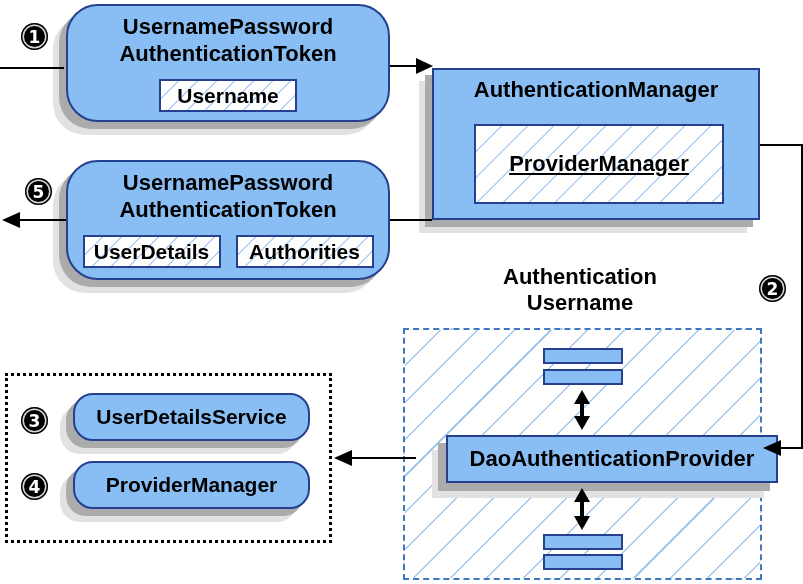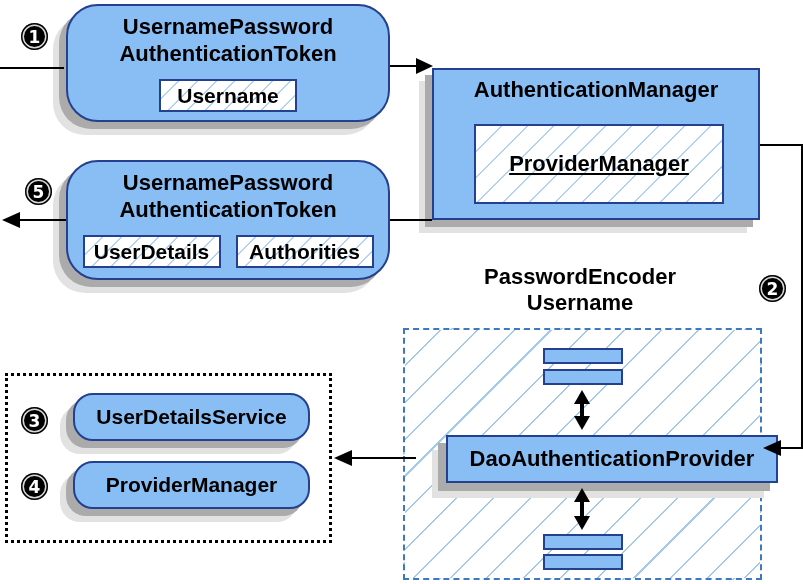--- a/index.html
+++ b/index.html
@@ -158,21 +158,21 @@
       <div class="field">Authorities</div>
     </div>
   </div>
 
   <div class="node manager shadowed">
     <div class="manager-title">AuthenticationManager</div>
     <div class="pm-box">ProviderManager</div>
   </div>
 
   <div class="providers-label">
-    <div>PasswordEncoder</div>
+    <div>Authentication</div>
     <div>Username</div>
   </div>
 
   <div class="dashed-box"></div>
   <div class="bar bar-t1"></div>
   <div class="bar bar-t2"></div>
   <div class="node dao">DaoAuthenticationProvider</div>
   <div class="bar bar-b1"></div>
   <div class="bar bar-b2"></div>
 

